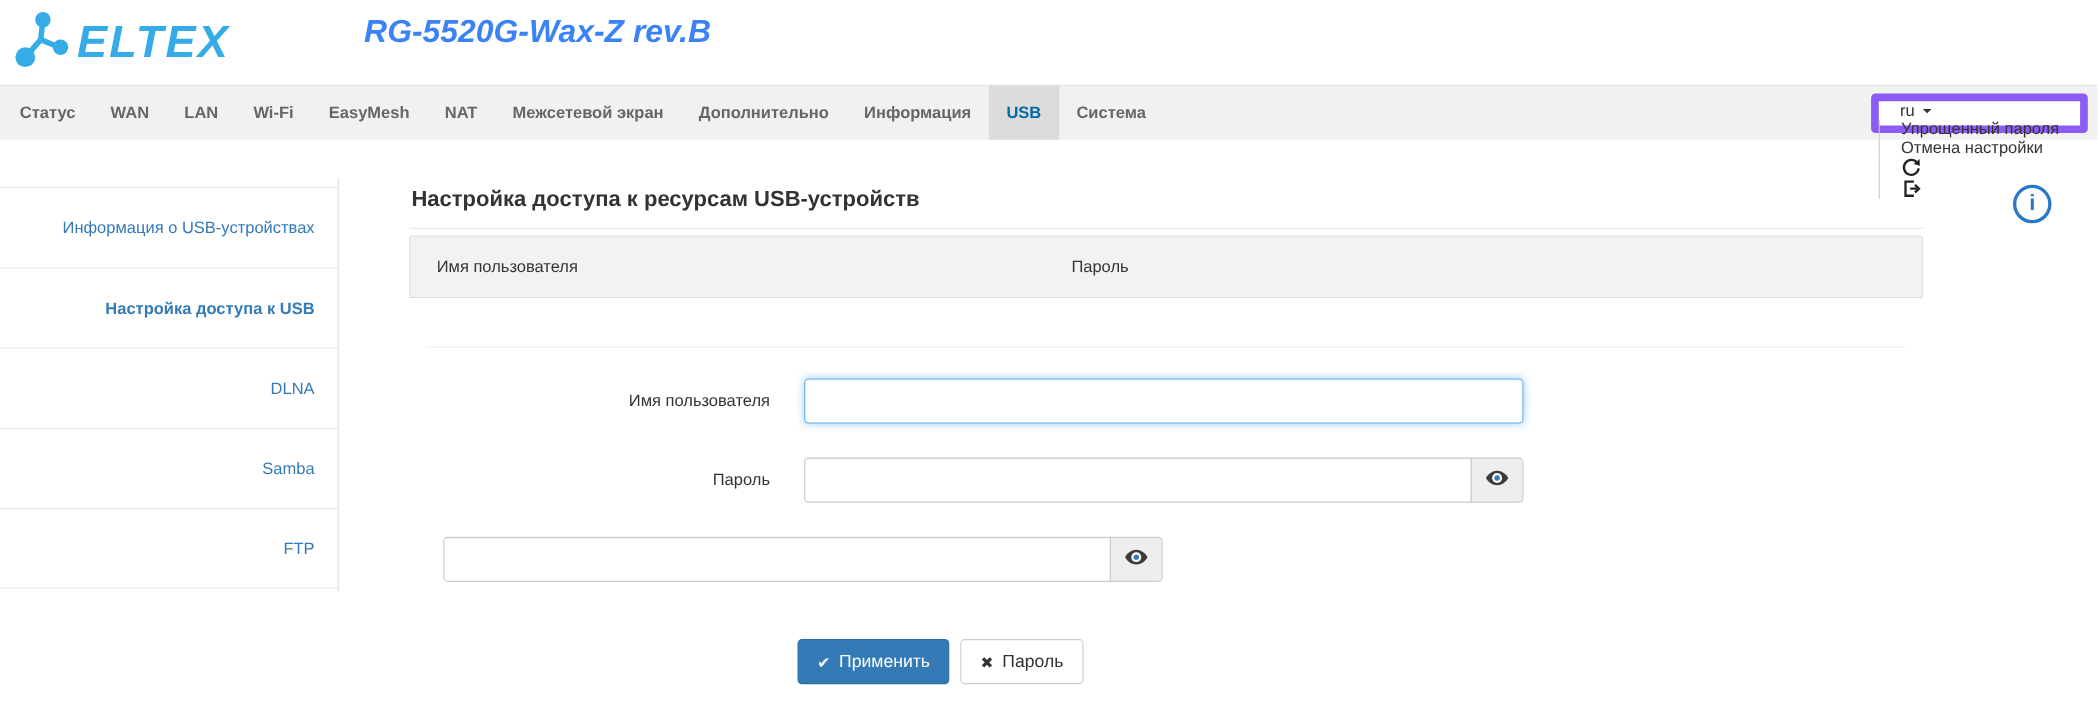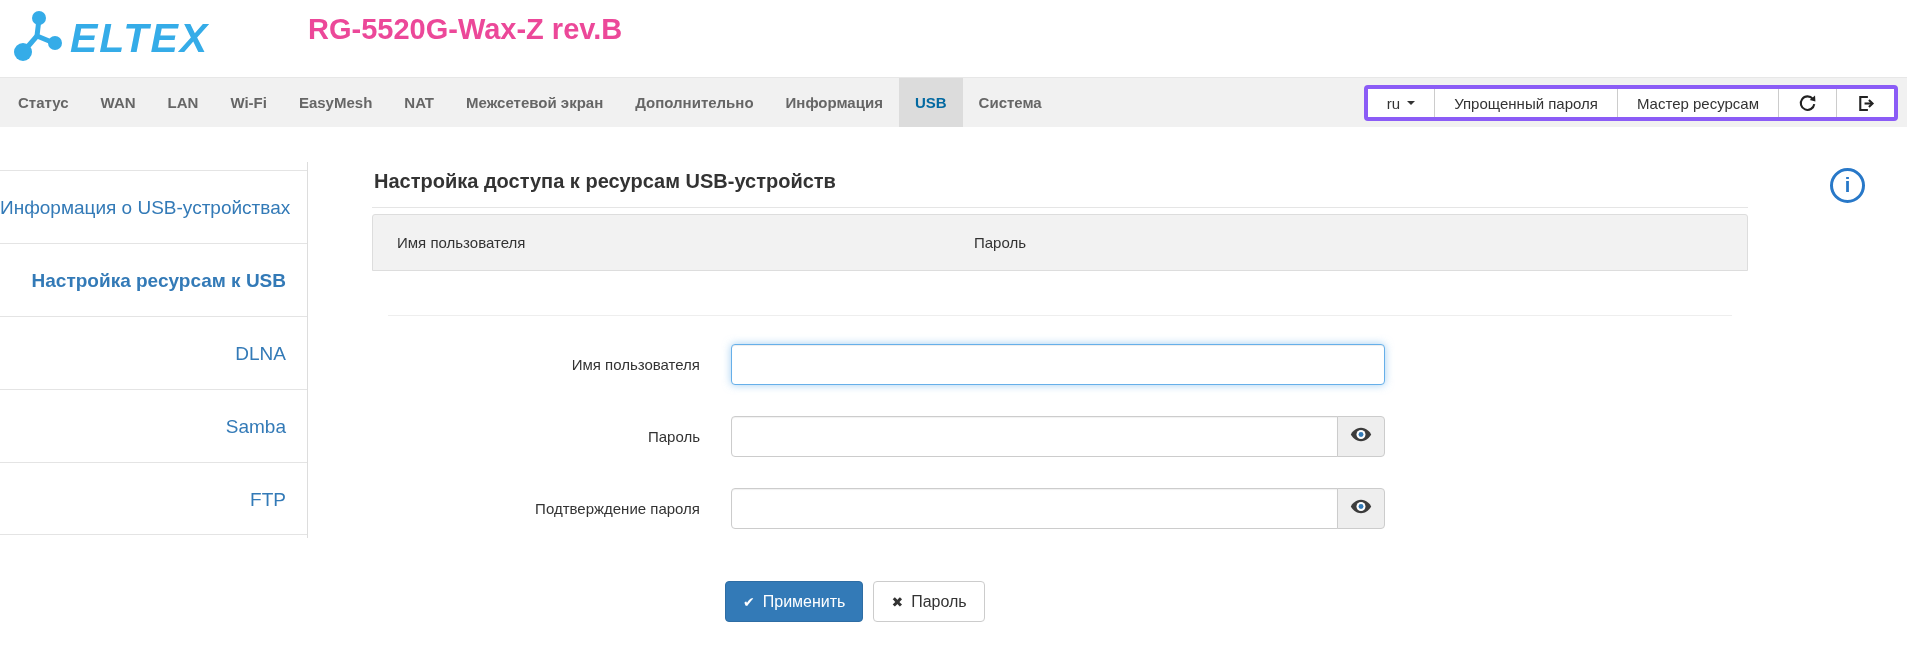--- a/index.html
+++ b/index.html
@@ -4,43 +4,43 @@
 <style>
   * { margin:0; padding:0; box-sizing:border-box; }
   html,body { width:1907px; height:646px; background:#fff;
               font-family:"Liberation Sans", sans-serif; overflow:hidden; }
   body { position:relative; }
 
   
   .header { position:absolute; top:0; left:0; width:100%; height:77px; background:#fff; }
   .logo { position:absolute; left:12px; top:8px; display:flex; align-items:center; cursor:pointer; }
   .logo-text { font-size:41px; font-weight:bold; color:#35ace8; letter-spacing:2px; margin-left:6px; line-height:1;font-style:italic; }
-  .brand-title { position:absolute; left:308px; top:13px; font-size:29px; font-weight:bold; color:#ec4899; }
+  .brand-title { position:absolute; left:331px; top:13px; font-size:29px; font-weight:bold; color:#3b82f6;font-style:italic; }
 
   
   .navbar { position:absolute; top:77px; left:0; width:100%; height:50px;
             background:#f1f1f1; border-top:1px solid #e7e7e7; }
   .nav-tabs { display:flex; height:100%; padding-left:2px;font-weight:bold; }
   .nav-tab { padding:0 16px; line-height:49px; font-size:15px; color:#666; cursor:pointer; white-space:nowrap; }
   .nav-tab.active { background:#dcdcdc; color:#0369a1; }
 
   .nav-controls { position:absolute; right:9px; top:7px; height:36px; display:flex;
-                  background:#fff; border:4px solid #8b5cf6; border-radius:4px; align-items:stretch; }
+                  background:#fff; border:7px solid #8b5cf6; border-radius:4px; align-items:stretch;flex-direction:column; }
   .nav-ctl { display:flex; align-items:center; padding:0 19px; font-size:15px; color:#333;
              border-left:1px solid #ccc; cursor:pointer; white-space:nowrap; }
   .nav-ctl:first-child { border-left:none; }
   .caret { display:inline-block; width:0; height:0; margin-left:7px;
            border-left:4px solid transparent; border-right:4px solid transparent; border-top:4px solid #333; }
   .nav-ctl svg { display:block; }
 
   
   .sidebar { position:absolute; left:0; top:162px; width:308px; height:376px;
              border-right:1px solid #ddd; padding-top:8px; }
   .side-item { height:73px; line-height:73px; text-align:right; padding-right:21px;
-               font-size:19px; color:#337ab7; border-top:1px solid #e4e4e4; cursor:pointer; white-space:nowrap; }
+               font-size:15px; color:#337ab7; border-top:1px solid #e4e4e4; cursor:pointer; white-space:nowrap; }
   .side-item:last-child { border-bottom:1px solid #e4e4e4; }
   .side-item.active { font-weight:bold; }
 
   
   .main { position:absolute; left:372px; top:170px; width:1376px; }
   .page-title { font-size:20px; font-weight:bold; color:#333; padding:0 0 14px 2px;
                 border-bottom:1px solid #e5e5e5; }
   .table-header { margin-top:6px; display:flex; align-items:center; height:57px;
                   background:#f2f2f2; border:1px solid #ddd; border-radius:3px 3px 0 0; }
   .th-cell { font-size:15px; color:#333; }
@@ -110,21 +110,21 @@
     <div class="nav-tab active">USB</div>
     <div class="nav-tab">Система</div>
   </div>
 
   <div class="nav-controls">
     <div class="nav-ctl">
       <span>ru</span>
       <span class="caret"></span>
     </div>
     <div class="nav-ctl">Упрощенный пароля</div>
-    <div class="nav-ctl">Мастер ресурсам</div>
+    <div class="nav-ctl">Отмена настройки</div>
     <div class="nav-ctl">
       <span>
         <svg width="19" height="19" viewBox="0 0 20 20">
           <path d="M15.6 5.2 A7.1 7.1 0 1 0 17.1 10.6" fill="none" stroke="#222" stroke-width="2.2"></path>
           <polygon points="17.9,1.6 18.3,8.0 12.3,6.4" fill="#222"></polygon>
         </svg>
       </span>
     </div>
     <div class="nav-ctl">
       <span>
@@ -133,21 +133,21 @@
           <path d="M9 10 H16.6" fill="none" stroke="#222" stroke-width="2.2"></path>
           <path d="M13.6 6.4 L17.4 10 L13.6 13.6" fill="none" stroke="#222" stroke-width="2.2"></path>
         </svg>
       </span>
     </div>
   </div>
 </div>
 
 <div class="sidebar">
   <div class="side-item">Информация о USB-устройствах</div>
-  <div class="side-item active">Настройка ресурсам к USB</div>
+  <div class="side-item active">Настройка доступа к USB</div>
   <div class="side-item">DLNA</div>
   <div class="side-item">Samba</div>
   <div class="side-item">FTP</div>
 </div>
 
 <div class="main">
   <h1 class="page-title">Настройка доступа к ресурсам USB-устройств</h1>
 
   <div class="table-header">
     <div class="th-cell th-c1">Имя пользователя</div>
@@ -174,21 +174,20 @@
               <path d="M10 0.8 C5 0.8 1.7 4.8 0.5 7 C1.7 9.2 5 13.2 10 13.2 C15 13.2 18.3 9.2 19.5 7 C18.3 4.8 15 0.8 10 0.8 Z" fill="#3c3c3c"></path>
               <circle cx="10" cy="7" r="4.2" fill="#fff"></circle>
               <circle cx="10" cy="7" r="2.3" fill="#337ab7"></circle>
             </svg>
           </span>
         </div>
       </div>
     </div>
 
     <div class="form-row">
-      <div class="form-label">Подтверждение пароля</div>
       <div class="input-wrap">
         <input type="password" class="text-input grouped" value="" style="">
         <div class="eye-btn">
           <span>
             <svg width="22" height="15" viewBox="0 0 20 14">
               <path d="M10 0.8 C5 0.8 1.7 4.8 0.5 7 C1.7 9.2 5 13.2 10 13.2 C15 13.2 18.3 9.2 19.5 7 C18.3 4.8 15 0.8 10 0.8 Z" fill="#3c3c3c"></path>
               <circle cx="10" cy="7" r="4.2" fill="#fff"></circle>
               <circle cx="10" cy="7" r="2.3" fill="#337ab7"></circle>
             </svg>
           </span>

